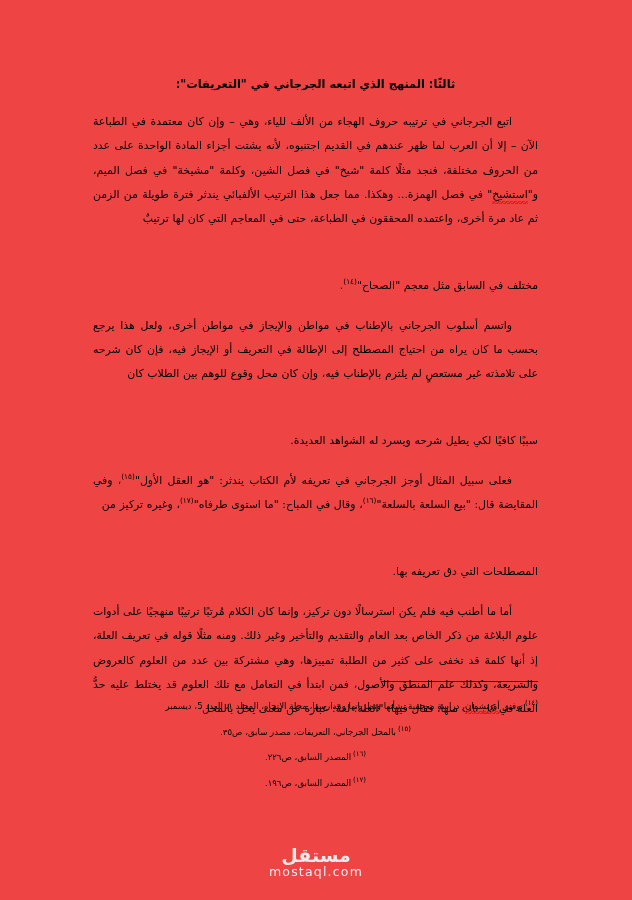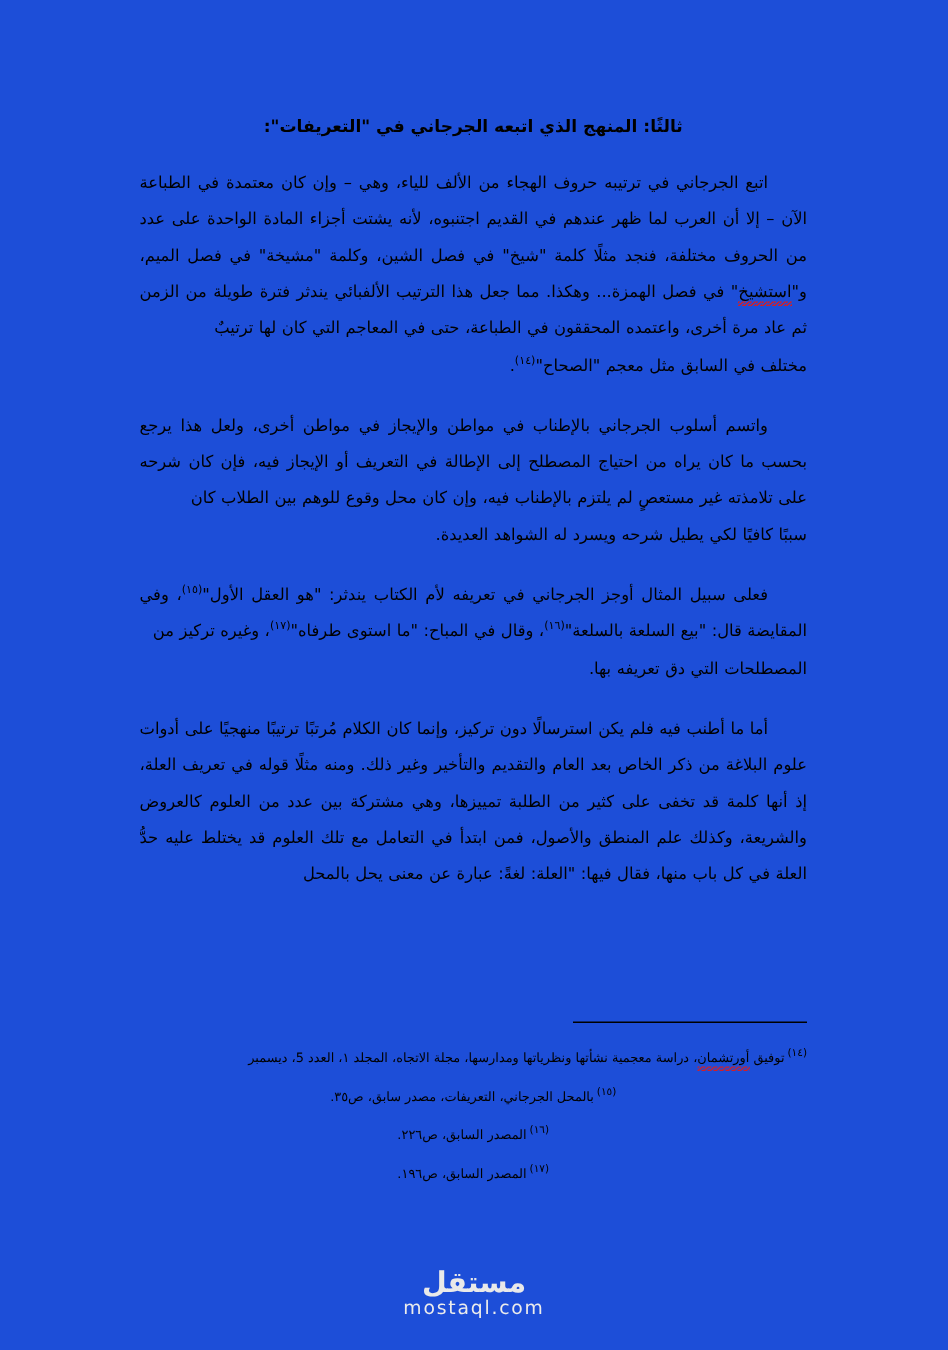--- a/index.html
+++ b/index.html
@@ -13,21 +13,21 @@
     height: 900px;
     position: relative;
     overflow: hidden;
     font-family: "DejaVu Sans", "Liberation Sans", sans-serif;
     color: #000000;
   }
 
   .page {
     position: absolute;
     inset: 0;
-    background: #1d4ed8;
+    background: #ef4444;
   }
 
   .page-body {
     position: absolute;
     top: 0;
     right: 94px;   
     left: 93px;    
     bottom: 0;
   }
 
@@ -58,20 +58,21 @@
   .para.p1 { margin-top: 17px; }
   .para.p2 { margin-top: 16px; }
   .para.p3 { margin-top: 16px; }
   .para.p4 { margin-top: 16px; }
 
   
   .para .tail-center {
     display: block;
     text-align: center;
     text-indent: 0;
+    margin-top: 42px;
   }
 
   
   .misspelled {
     position: relative;
     white-space: nowrap;
   }
   .misspelled::after {
     content: "";
     position: absolute;

